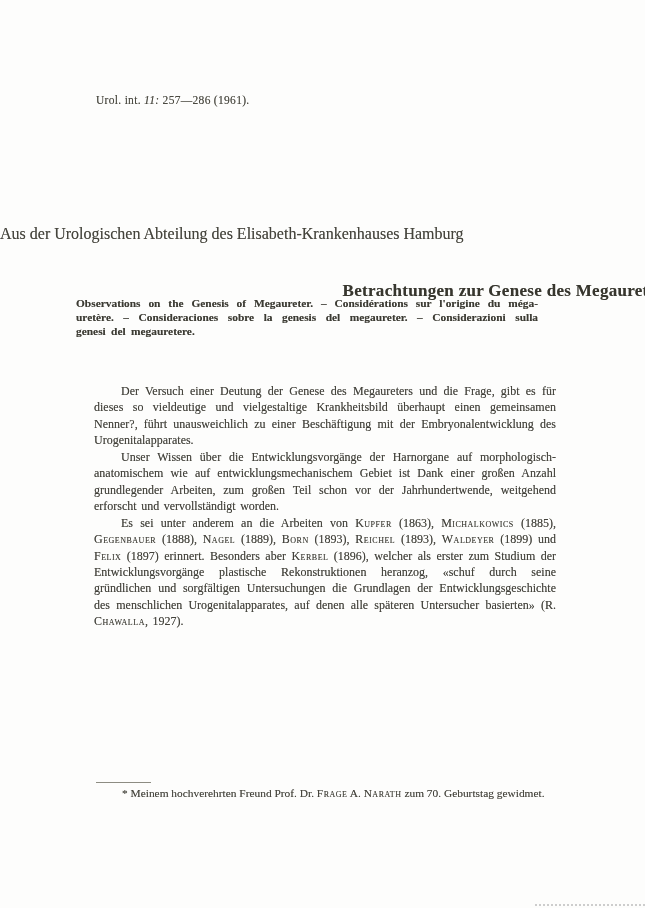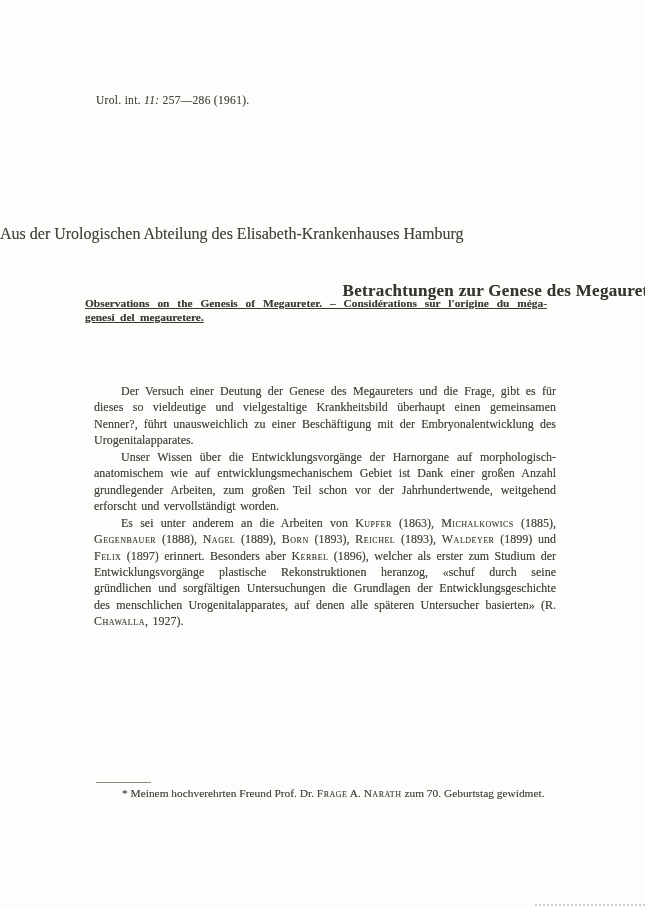--- a/index.html
+++ b/index.html
@@ -39,28 +39,27 @@
     width: 100%;
     text-align: center;
     font-size: 17px;
     font-weight: bold;
     letter-spacing: 0.3px;
     color: #37362e;
   }
   .abstract {
     position: absolute;
     top: 297px;
-    left: 85px;
+    left: 76px;
     width: 462px;
     font-size: 11.4px;
     font-weight: bold;
     line-height: 13.8px;
     word-spacing: 2.5px;
     color: #3c3b33;
-    text-decoration: underline;
   }
   .abstract .just { text-align: justify; text-align-last: justify; }
   .abstract .cent { text-align: left; }
   .author-line {
     position: absolute;
     top: 350px;
     left: 0;
     width: 100%;
     text-align: center;
     font-size: 13px;
@@ -119,20 +118,21 @@
   <div class="journal-ref"><span>Urol. int. </span><span class="it">11:</span><span> 257—286 (1961).</span></div>
 
   <div class="institution">
     <div>Aus der Urologischen Abteilung des Elisabeth-Krankenhauses Hamburg</div>
   </div>
 
   <h1 class="article-title" style="margin:15px;text-align:right;">Betrachtungen zur Genese des Megaureters*</h1>
 
   <div class="abstract">
     <div class="just">Observations on the Genesis of Megaureter. – Considérations sur l'origine du méga-</div>
+    <div class="just">uretère. – Consideraciones sobre la genesis del megaureter. – Considerazioni sulla</div>
     <div class="cent">genesi del megauretere.</div>
   </div>
 
 
   <div class="body-text">
     <p><span>Der Versuch einer Deutung der Genese des Megaureters und die Frage, gibt es für dieses so vieldeutige und vielgestaltige Krankheitsbild überhaupt einen gemeinsamen Nenner?, führt unausweichlich zu einer Beschäftigung mit der Embryonalentwicklung des Urogenitalapparates.</span></p>
     <p><span>Unser Wissen über die Entwicklungsvorgänge der Harnorgane auf morphologisch-anatomischem wie auf entwicklungsmechanischem Gebiet ist Dank einer großen Anzahl grundlegender Arbeiten, zum großen Teil schon vor der Jahrhundertwende, weitgehend erforscht und vervollständigt worden.</span></p>
     <p><span>Es sei unter anderem an die Arbeiten von </span><span class="sc">Kupfer</span><span> (1863), </span><span class="sc">Michalkowics</span><span> (1885), </span><span class="sc">Gegenbauer</span><span> (1888), </span><span class="sc">Nagel</span><span> (1889), </span><span class="sc">Born</span><span> (1893), </span><span class="sc">Reichel</span><span> (1893), </span><span class="sc">Waldeyer</span><span> (1899) und </span><span class="sc">Felix</span><span> (1897) erinnert. Besonders aber </span><span class="sc">Kerbel</span><span> (1896), welcher als erster zum Studium der Entwicklungsvorgänge plastische Rekonstruktionen heranzog, «schuf durch seine gründlichen und sorgfältigen Untersuchungen die Grundlagen der Entwicklungsgeschichte des menschlichen Urogenitalapparates, auf denen alle späteren Untersucher basierten» (R. </span><span class="sc">Chawalla</span><span>, 1927).</span></p>
   </div>
 

